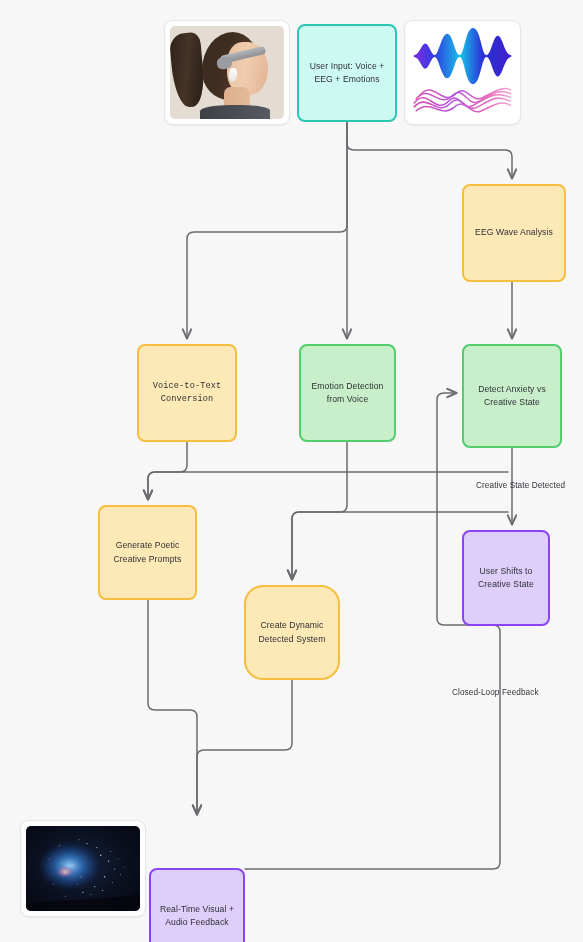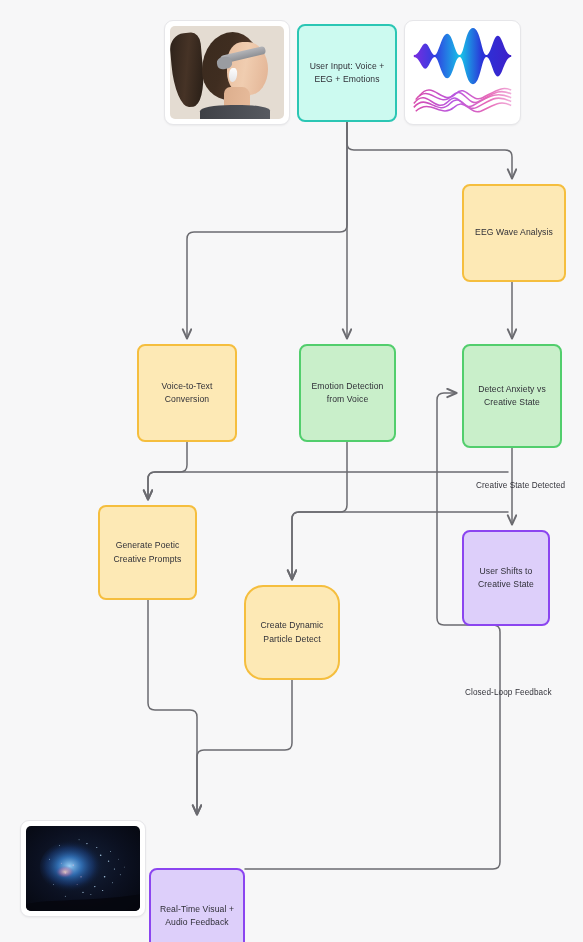--- a/index.html
+++ b/index.html
@@ -276,21 +276,21 @@
       <span>EEG + Emotions</span>
     </div>
   </div>
 
   <div class="node" style="left:462px; top:184px; width:104px; height:98px; background:#fde9b5; border-color:#f5be3e;">
     <div class="label">
       <span>EEG Wave Analysis</span>
     </div>
   </div>
 
-  <div class="node" style="left:137px; top:344px; width:100px; height:98px; background:#fde9b5; border-color:#f5be3e;">
+  <div class="node" style="left:137px; top:344px; width:100px; height:98px; background:#fde9b5; border-color:#f5be3e;font-family:Liberation Mono, monospace;">
     <div class="label">
       <span>Voice-to-Text</span><br>
       <span>Conversion</span>
     </div>
   </div>
 
   <div class="node" style="left:299px; top:344px; width:97px; height:98px; background:#c9efca; border-color:#52ce6d;">
     <div class="label">
       <span>Emotion Detection</span><br>
       <span>from Voice</span>
@@ -307,34 +307,34 @@
   <div class="node" style="left:98px; top:505px; width:99px; height:95px; background:#fde9b5; border-color:#f5be3e;">
     <div class="label">
       <span>Generate Poetic</span><br>
       <span>Creative Prompts</span>
     </div>
   </div>
 
   <div class="node" style="left:244px; top:585px; width:96px; height:95px; background:#fde9b5; border-color:#f5be3e;border-radius:19px;">
     <div class="label">
       <span>Create Dynamic</span><br>
-      <span>Particle Detect</span>
+      <span>Detected System</span>
     </div>
   </div>
 
   <div class="node" style="left:462px; top:530px; width:88px; height:96px; background:#ddcffa; border-color:#8b45f0;">
     <div class="label">
       <span>User Shifts to</span><br>
       <span>Creative State</span>
     </div>
   </div>
 
   <div class="node" style="left:149px; top:820px; width:96px; height:96px; background:#ddcffa; border-color:#8b45f0;margin-top:48px;">
     <div class="label">
       <span>Real-Time Visual +</span><br>
       <span>Audio Feedback</span>
     </div>
   </div>
 
   <div class="edge-label" style="left:476px; top:481px;">Creative State Detected</div>
-  <div class="edge-label" style="left:452px; top:688px;margin-left:13px;">Closed-Loop Feedback</div>
+  <div class="edge-label" style="left:452px; top:688px;">Closed-Loop Feedback</div>
 
 </div>
 
 </body></html>

